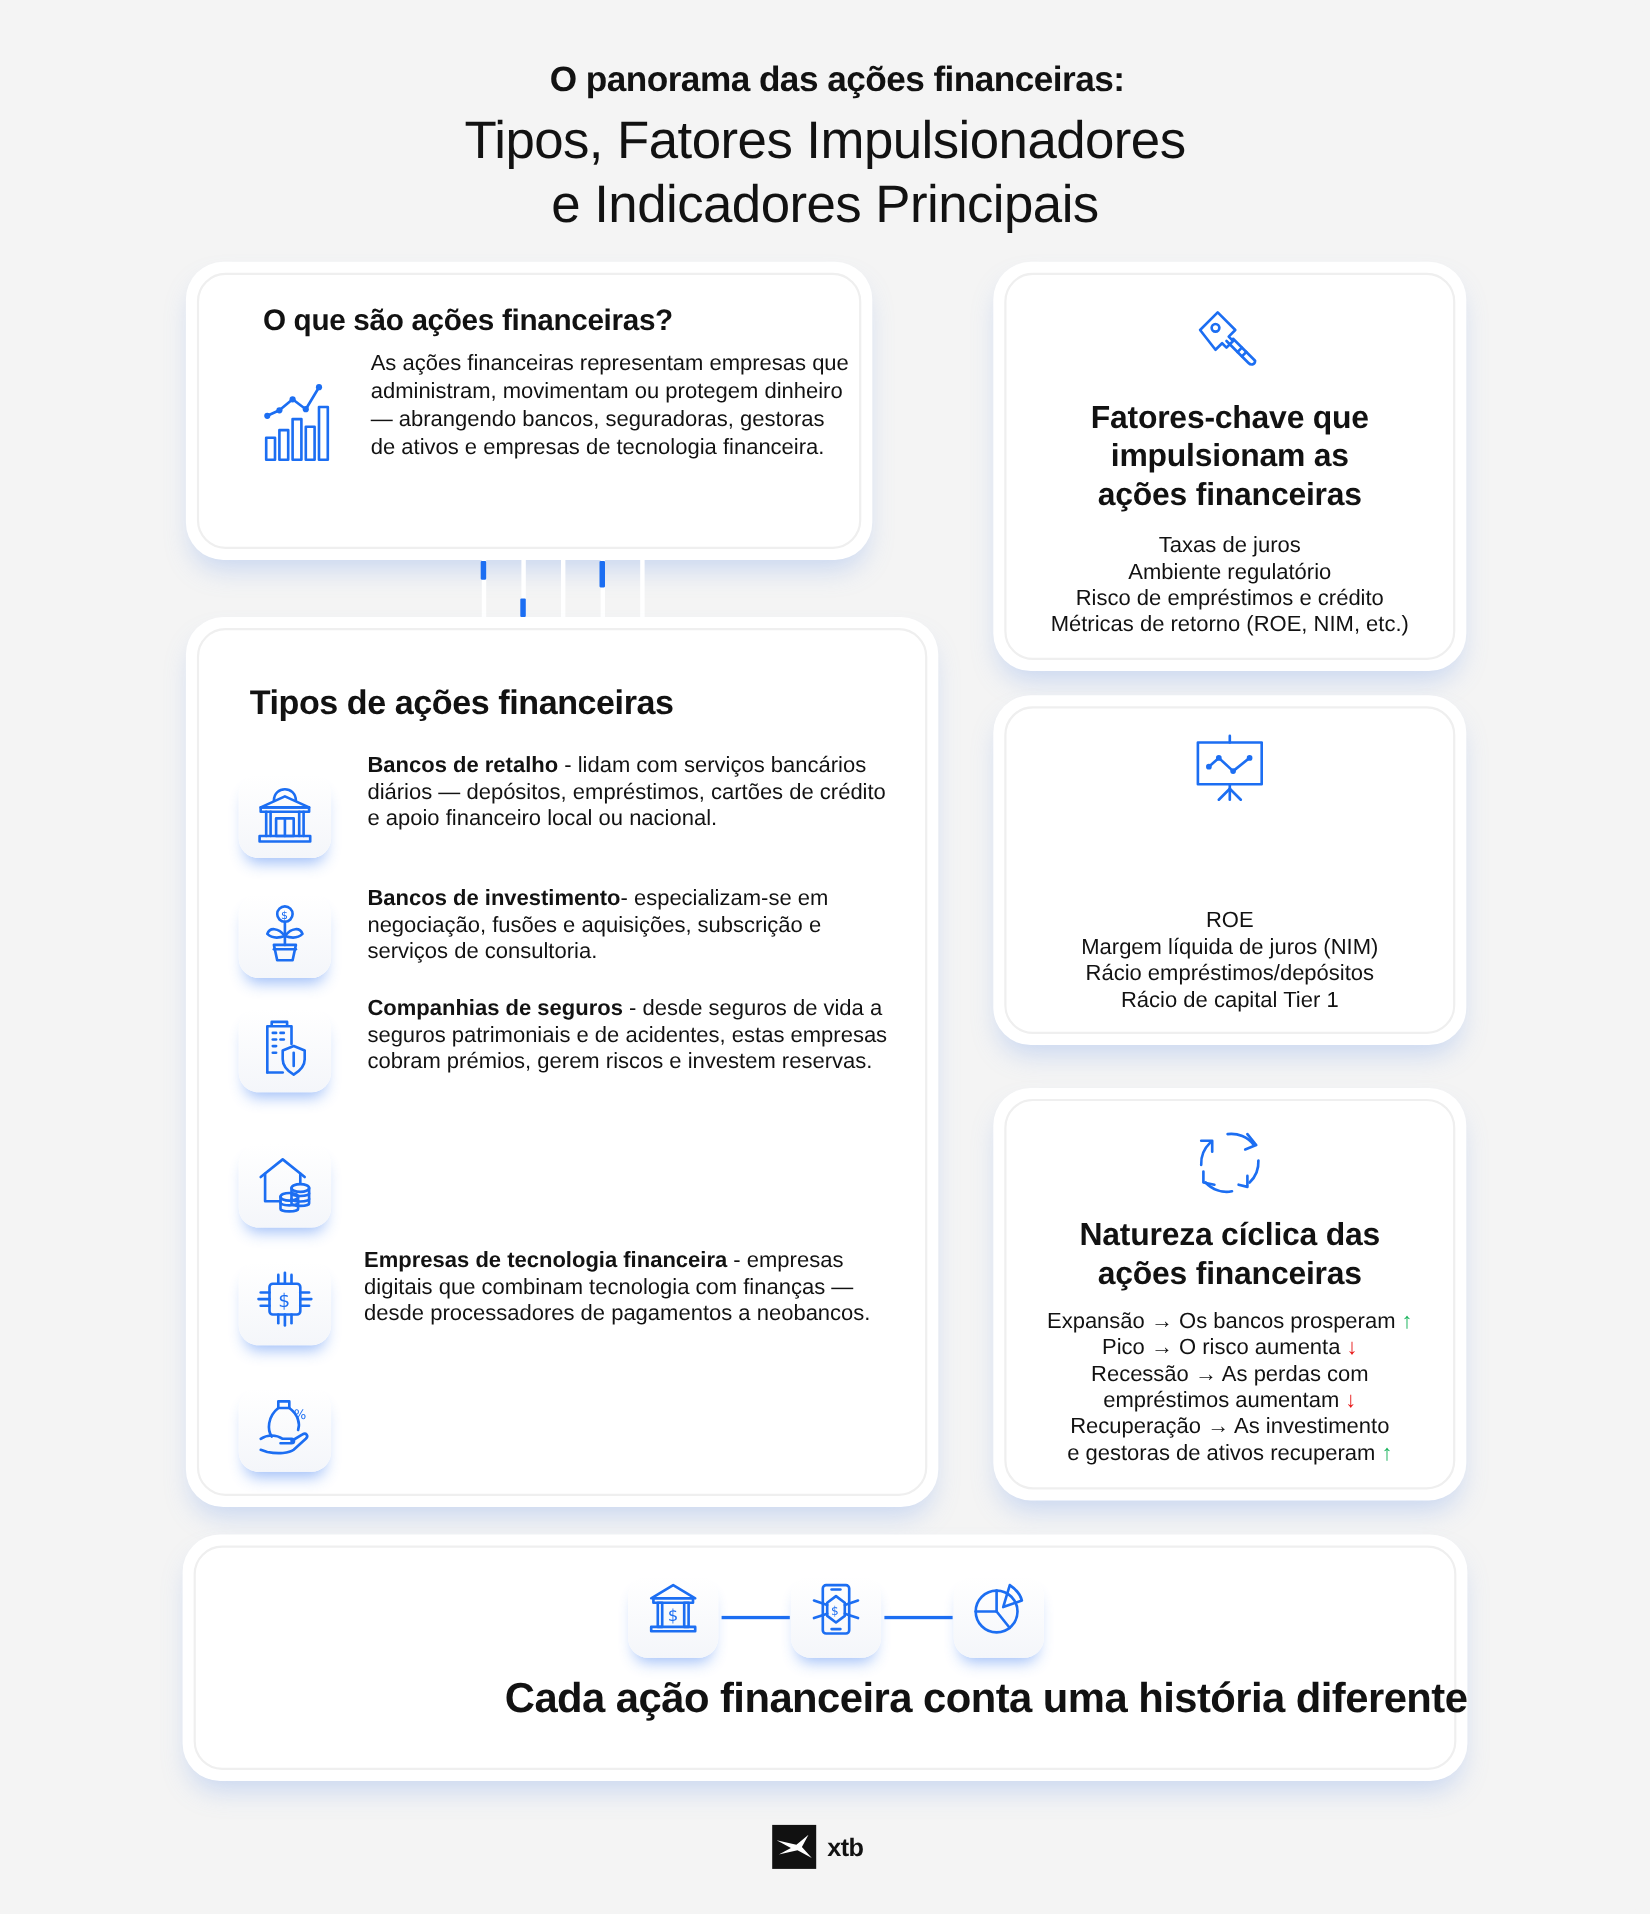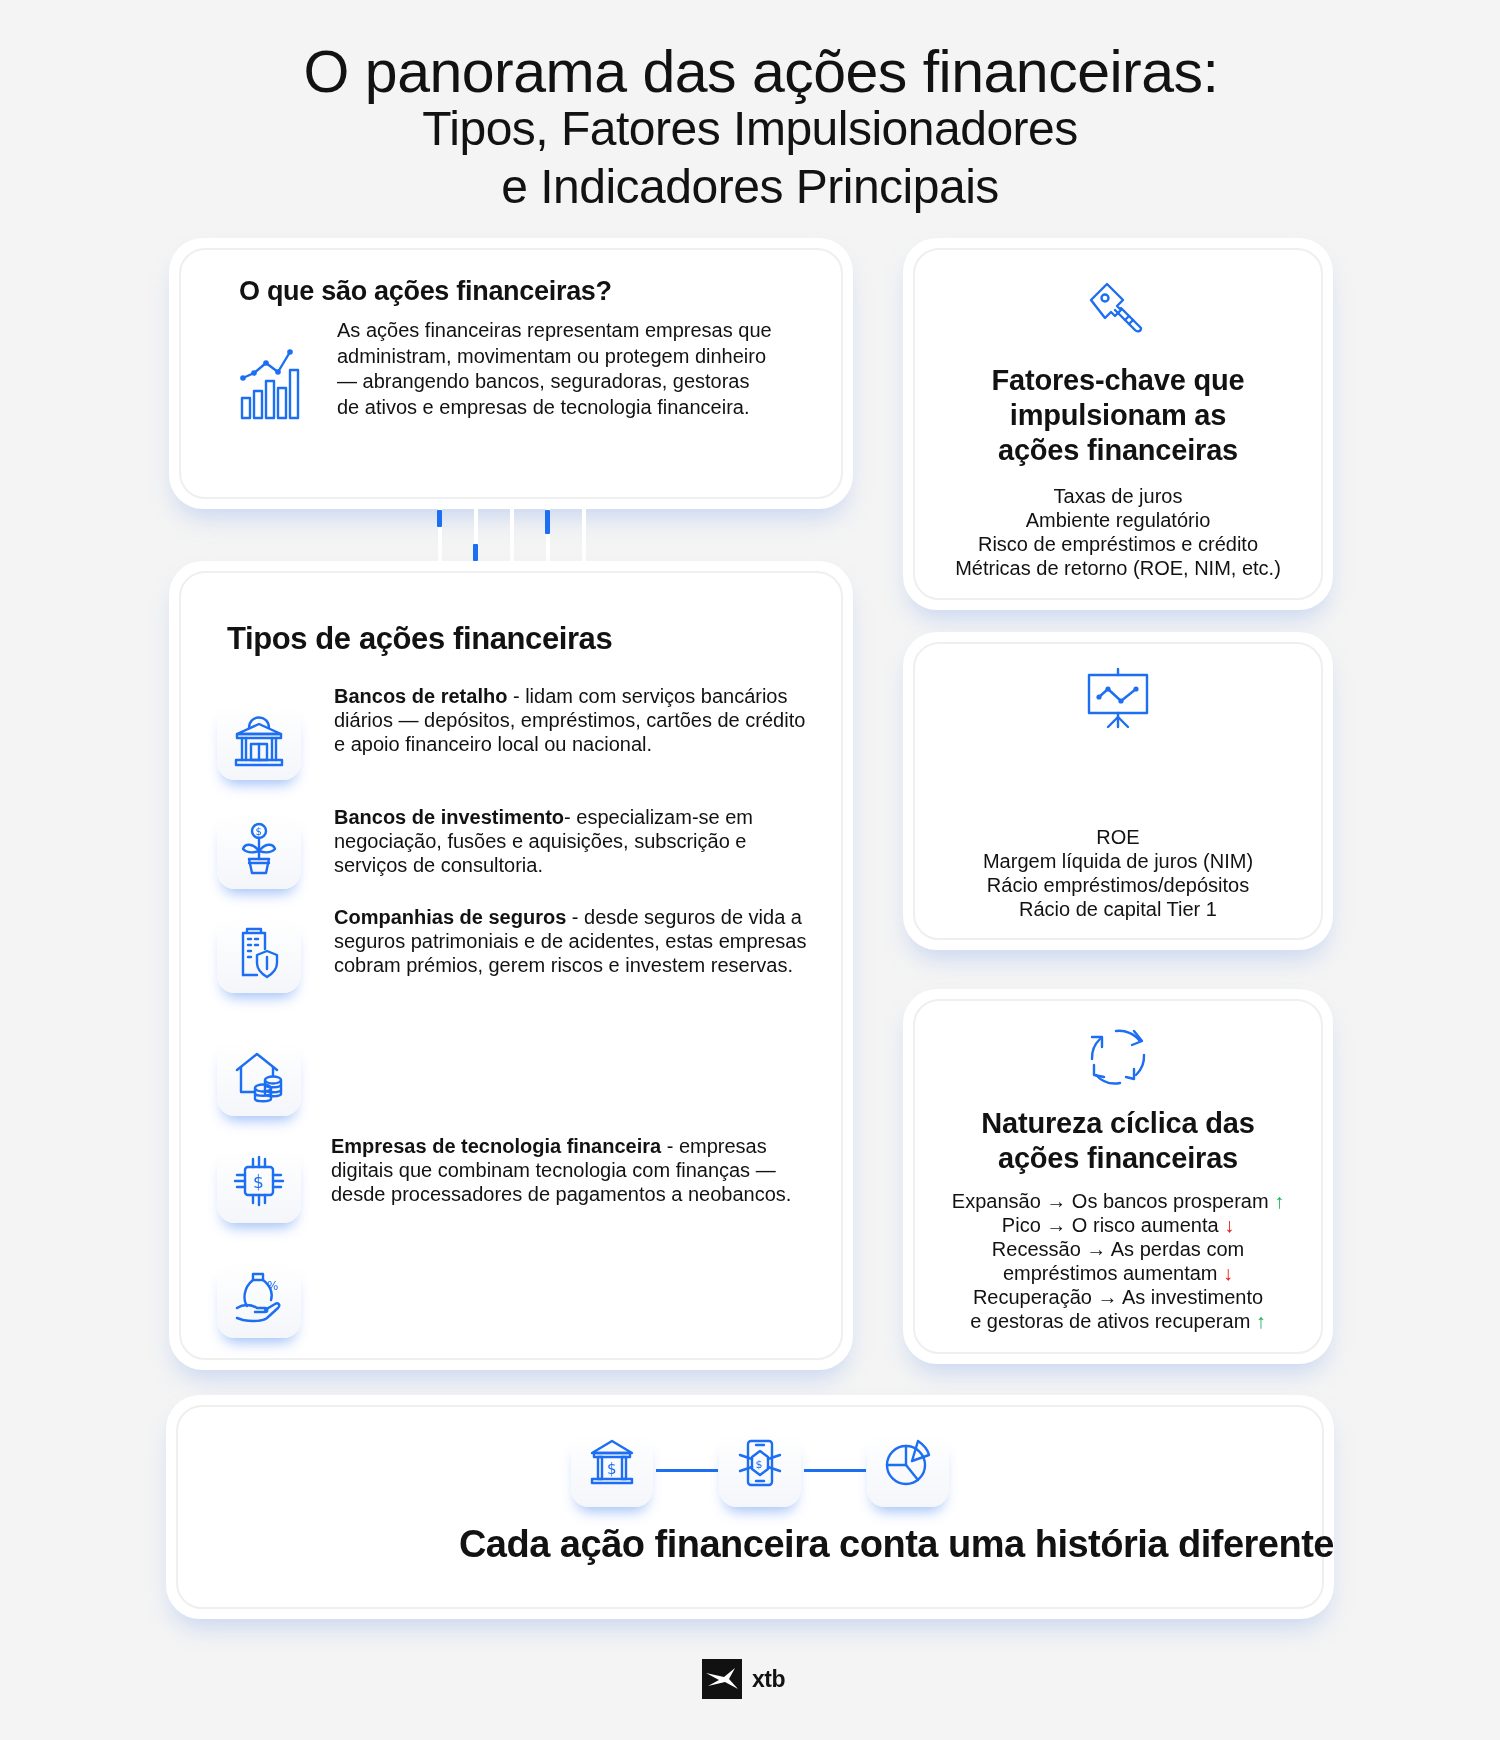--- a/index.html
+++ b/index.html
@@ -1,21 +1,21 @@
 <!DOCTYPE html>
 <html><head>
 <meta charset="utf-8">
 <style>
   * { box-sizing: border-box; margin: 0; padding: 0; }
   html, body { width: 1500px; height: 1740px; background: #f4f4f4; overflow: hidden; }
   body { font-family: "Liberation Sans", "DejaVu Sans", sans-serif; color: #121212; position: relative; }
   .page { position: absolute; left: 0; top: 0; width: 1500px; height: 1740px; background: #f4f4f4; border-radius: 28px; }
 
   .title { position: absolute; left: 0; top: 44px; width: 1500px; text-align: center; }
-  .title .l1 { font-size: 59px; font-weight: 400; line-height: 56px; letter-spacing: -0.5px; display:block;margin-left:22px; }
+  .title .l1 { font-size: 32px; font-weight: 700; line-height: 56px; letter-spacing: -0.5px; display:block;margin-left:22px; }
   .title .l2 { font-size: 48px; font-weight: 400; line-height: 58px; letter-spacing: -0.5px; display:block; }
 
   .card { position: absolute; background: #ffffff; border-radius: 34px; box-shadow: 0 14px 24px -6px rgba(120,160,235,0.35); }
   .card .inner { position: absolute; left: 10px; top: 10px; right: 10px; bottom: 10px; border: 2px solid #efefef; border-radius: 26px; }
 
   .blue { stroke: #1c6ef2; fill: none; stroke-width: 2.4; stroke-linecap: round; stroke-linejoin: round; }
 
   
   .what-title { position: absolute; left: 70px; top: 38px; font-size: 27px; font-weight: 700; letter-spacing: -0.3px; }
   .what-icon { position: absolute; left: 70px; top: 108px; width: 76px; height: 76px; }
@@ -54,21 +54,21 @@
 <body>
 
 <div class="page">
 
   <div class="title">
     <span class="l1">O panorama das ações financeiras:</span>
     <span class="l2">Tipos, Fatores Impulsionadores</span>
     <span class="l2">e Indicadores Principais</span>
   </div>
 
-  <div class="card" style="left:169px;top:238px;width:684px;height:271px;">
+  <div class="card" style="left:169px;top:238px;width:624px;height:271px;">
     <div class="inner"></div>
     <div class="what-title">O que são ações financeiras?</div>
     <svg class="what-icon" viewBox="0 0 76 76">
       <rect class="blue" x="3" y="52" width="8" height="20"></rect>
       <rect class="blue" x="15" y="45" width="8" height="27"></rect>
       <rect class="blue" x="27" y="35" width="8" height="37"></rect>
       <rect class="blue" x="39" y="42" width="8" height="30"></rect>
       <rect class="blue" x="51" y="24" width="8" height="48"></rect>
       <polyline class="blue" points="4,32 15,27 27,17 39,26 51,6"></polyline>
       <circle cx="4" cy="32" r="2.8" fill="#1c6ef2"></circle>

